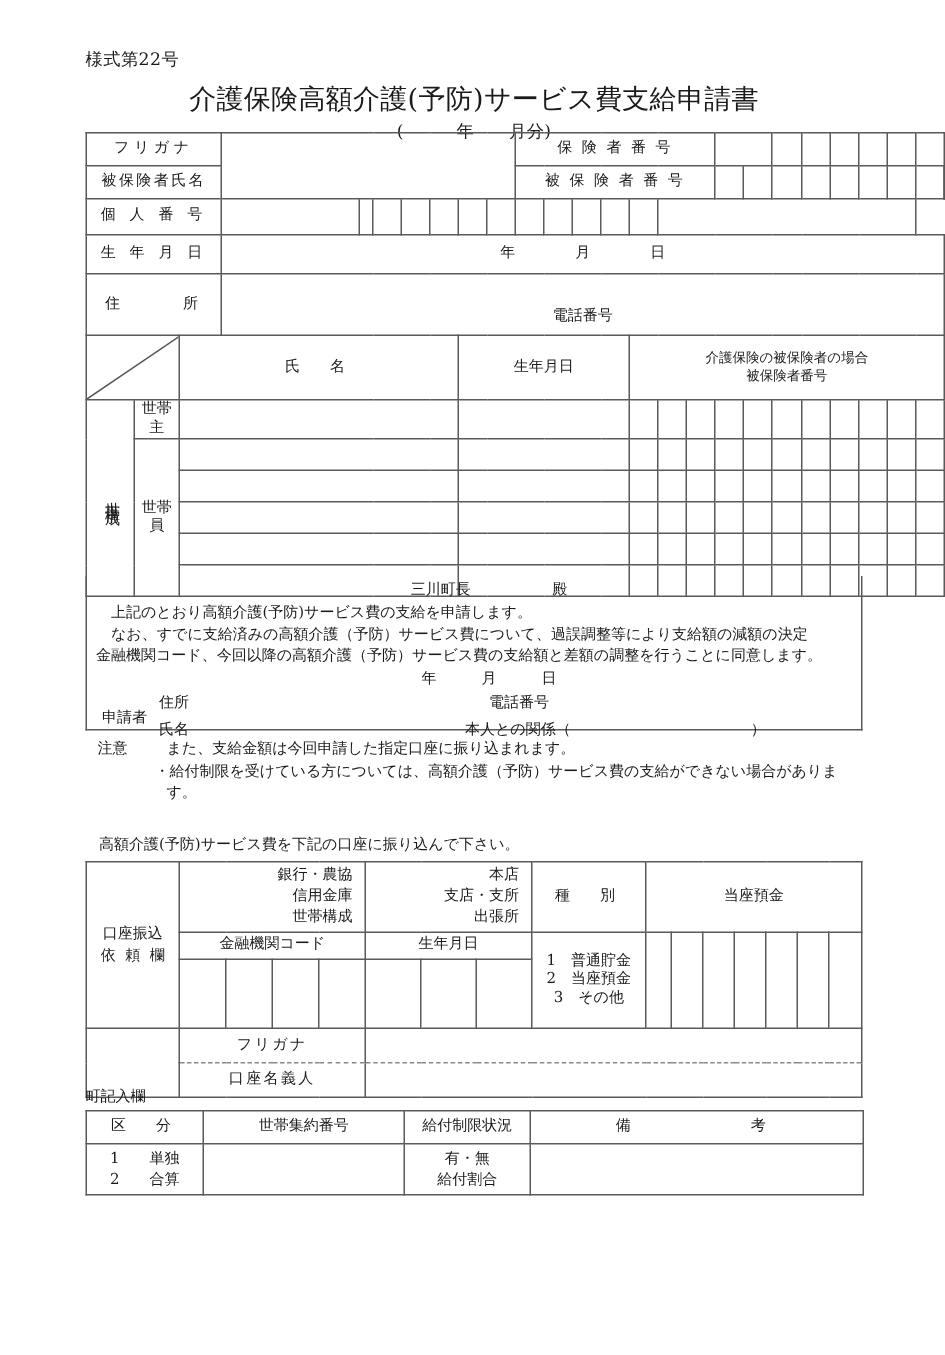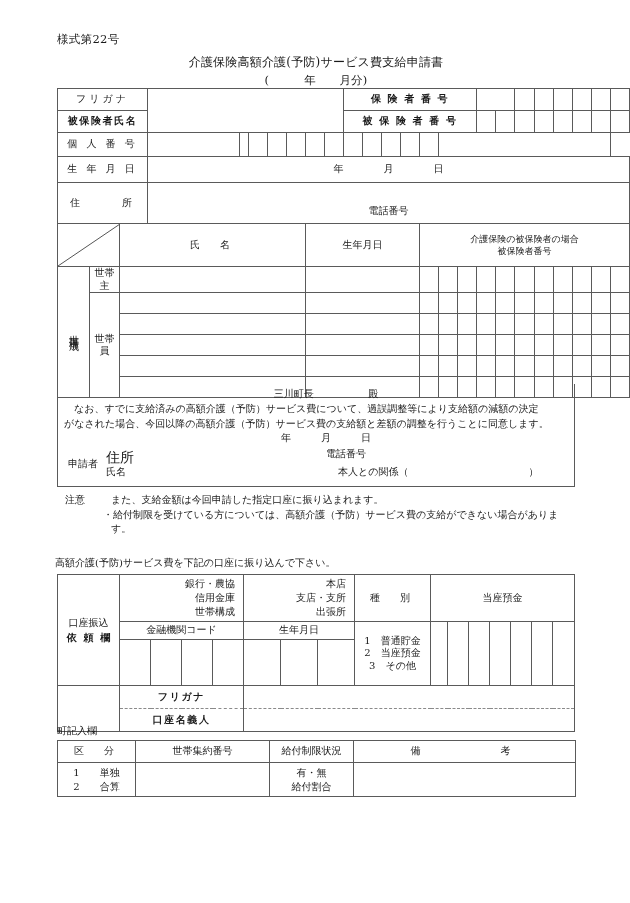--- a/index.html
+++ b/index.html
@@ -29,21 +29,21 @@
     letter-spacing: 0.3px;
   }
   .title-block {
     position: absolute;
     left: 57px;
     top: 54px;
     width: 518px;
     text-align: center;
   }
   .doc-title {
-    font-size: 12px;
+    font-size: 18px;
     letter-spacing: 0.2px;
     white-space: nowrap;
   }
   .doc-subtitle {
     font-size: 11.5px;
     margin-top: 2px;
     letter-spacing: 0.2px;
   }
 
   
@@ -63,21 +63,20 @@
   }
   .lbl {
     letter-spacing: 3px;
     text-indent: 3px;
     white-space: nowrap;
   }
   .lbl-tight {
     letter-spacing: 1.6px;
     text-indent: 1.6px;
     white-space: nowrap;
-    font-weight: bold;
   }
 
   
   td.dcell { border-left: 1px dashed #8a8a8a; border-right: none; }
   td.dcell-first { border-left: 1px solid #5a5a5a; border-right: none; }
   td.dcell-last { border-left: 1px dashed #8a8a8a; border-right: 1px solid #5a5a5a; }
 
   .left { text-align: left; }
   .pl10 { padding-left: 10px; }
 
@@ -121,24 +120,24 @@
   .applicant-row {
     position: relative;
     height: 34px;
   }
   .applicant-label {
     position: absolute;
     left: 10px;
     top: 11px;
     font-size: 10px;
   }
-  .applicant-l1 { position: absolute; left: 48px; top: 1px; font-size: 14px; }
+  .applicant-l1 { position: absolute; left: 48px; top: 1px; font-size: 10px; }
   .applicant-l1b { position: absolute; left: 268px; top: 1px; font-size: 10px; }
   .applicant-l2 { position: absolute; left: 48px; top: 19px; font-size: 10px; }
-  .applicant-l2b { position: absolute; left: 280px; top: 19px; font-size: 10px; font-family: Liberation Serif, serif; }
+  .applicant-l2b { position: absolute; left: 252px; top: 19px; font-size: 10px; font-family: Liberation Serif, serif; }
 
   
   #notes {
     position: absolute;
     left: 57px;
     top: 493px;
     width: 522px;
     font-size: 10px;
     line-height: 1.45;
   }
@@ -148,21 +147,21 @@
     top: 0;
   }
   #notes .note-items {
     margin-left: 46px;
   }
   #notes .note-item { text-indent: -8px; padding-left: 8px; }
   #notes .note-sub { padding-left: 8px; }
 
   #bank-lead {
     position: absolute;
-    left: 55px;
+    left: 66px;
     top: 556px;
     font-size: 10px;
   }
 
   
   #tbl-bank { left: 57px; top: 574px; width: 518px; }
 
   .acct-type { text-align: left; padding-left: 8px; line-height: 1.5; }
 
   
@@ -416,22 +415,23 @@
     </tr>
   </tbody>
     </table>
 
   <div id="statement-box">
     <div class="ln indent1" style="padding-top:3px">
       <span>三川町長</span>
       <span style="display:inline-block;width:48px"></span>
       <span>殿</span>
     </div>
+    <div class="ln indent2">上記のとおり高額介護(予防)サービス費の支給を申請します。</div>
     <div class="ln indent2">なお、すでに支給済みの高額介護（予防）サービス費について、過誤調整等により支給額の減額の決定</div>
-    <div class="ln">がなされた場合、今回以降の高額介護（予防）サービス費の支給額と差額の調整を行うことに同意します。</div>
+    <div class="ln">金融機関コード、今回以降の高額介護（予防）サービス費の支給額と差額の調整を行うことに同意します。</div>
     <div class="ln indent1">年　　　月　　　日</div>
     <div class="applicant-row">
       <span class="applicant-label">申請者</span>
       <span class="applicant-l1">住所</span>
       <span class="applicant-l1b">電話番号</span>
       <span class="applicant-l2">氏名</span>
       <span class="applicant-l2b">本人との関係（　　　　　　　　　　　　）</span>
     </div>
   </div>
 

